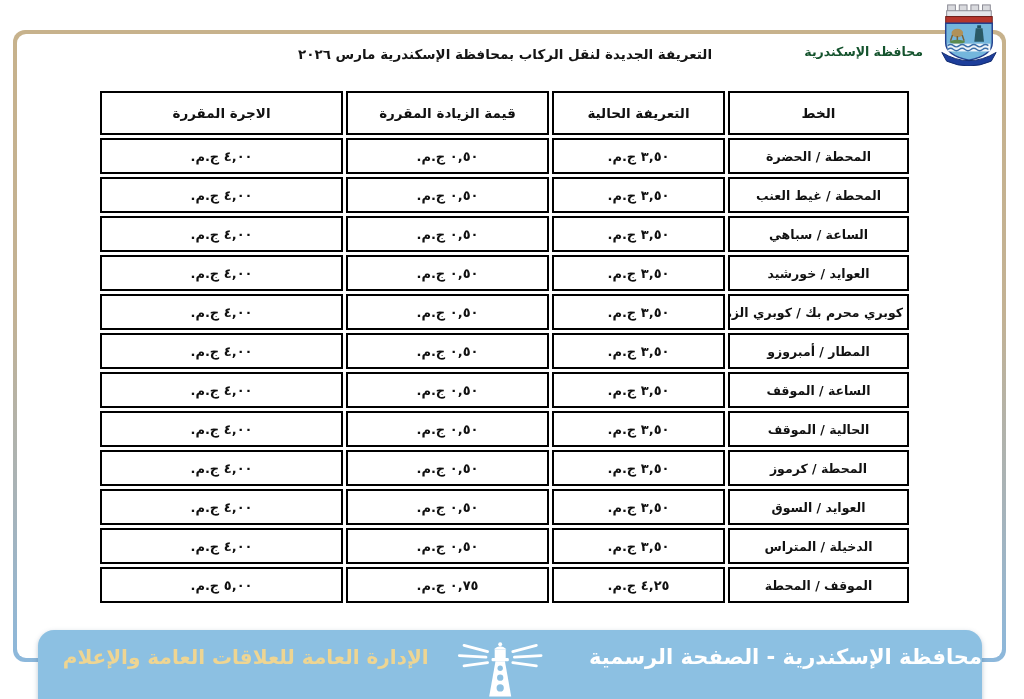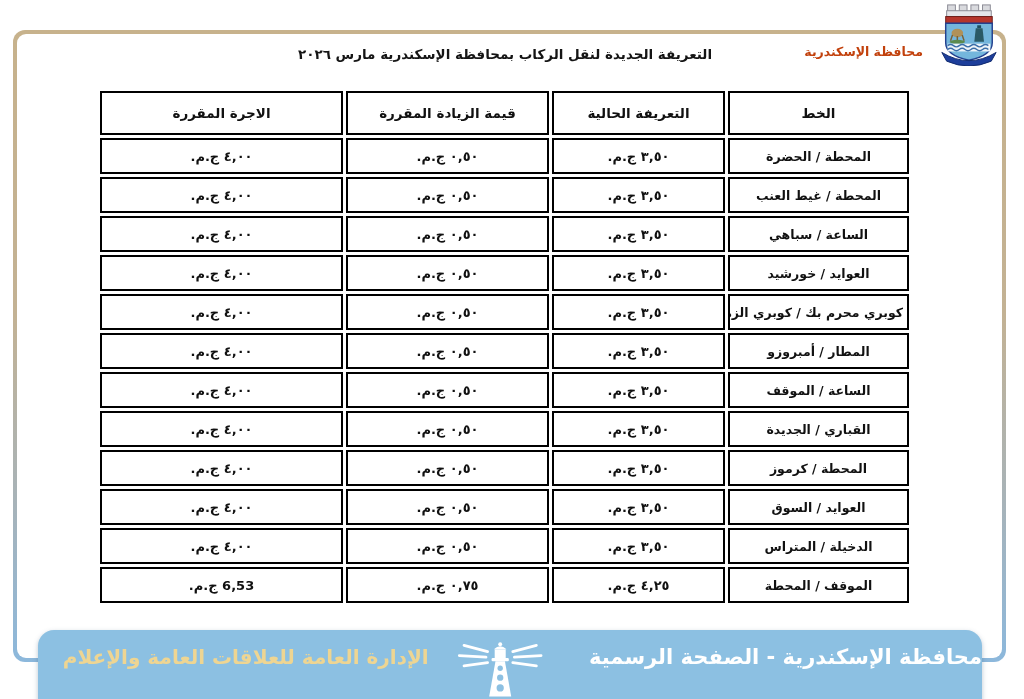--- a/index.html
+++ b/index.html
@@ -12,21 +12,21 @@
     position:absolute;left:13px;top:30px;width:993px;height:632px;border-radius:12px;
     background:linear-gradient(180deg,#c7b28c 0%,#c3b294 45%,#a7b3b9 75%,#8cb8dc 100%);
     z-index:1;
   }
   .frame-inner{position:absolute;inset:4px;background:#ffffff;border-radius:9px;}
   
   .emblem{position:absolute;top:2px;right:22px;width:68px;height:64px;z-index:4;}
   
   .org-label{
     position:absolute;top:44px;right:101px;z-index:2;
-    font-size:12.5px;font-weight:bold;color:#c2410c;white-space:nowrap;margin-left:40px;
+    font-size:12.5px;font-weight:bold;color:#14532d;white-space:nowrap;margin-left:40px;
   }
   .doc-title{
     position:absolute;top:46px;left:0;width:920px;text-align:center;z-index:2;
     font-size:13.5px;font-weight:bold;color:#151515;white-space:nowrap;padding-left:45px;
   }
   
   table.fare{
     position:absolute;top:88px;left:97px;width:806px;z-index:2;
     border-collapse:separate;border-spacing:3px;direction:rtl;table-layout:fixed;
   }
@@ -140,21 +140,21 @@
       <td>٠,٥٠ ج.م.</td>
       <td>٤,٠٠ ج.م.</td>
     </tr>
         <tr>
       <td>الساعة / الموقف</td>
       <td>٣,٥٠ ج.م.</td>
       <td>٠,٥٠ ج.م.</td>
       <td>٤,٠٠ ج.م.</td>
     </tr>
         <tr>
-      <td>القباري / الجديدة</td>
+      <td>الحالية / الموقف</td>
       <td>٣,٥٠ ج.م.</td>
       <td>٠,٥٠ ج.م.</td>
       <td>٤,٠٠ ج.م.</td>
     </tr>
         <tr>
       <td>المحطة / كرموز</td>
       <td>٣,٥٠ ج.م.</td>
       <td>٠,٥٠ ج.م.</td>
       <td>٤,٠٠ ج.م.</td>
     </tr>
@@ -167,21 +167,21 @@
         <tr>
       <td>الدخيلة / المتراس</td>
       <td>٣,٥٠ ج.م.</td>
       <td>٠,٥٠ ج.م.</td>
       <td>٤,٠٠ ج.م.</td>
     </tr>
         <tr>
       <td>الموقف / المحطة</td>
       <td>٤,٢٥ ج.م.</td>
       <td>٠,٧٥ ج.م.</td>
-      <td>6,53 ج.م.</td>
+      <td>٥,٠٠ ج.م.</td>
     </tr>
       </tbody>
   </table>
 
   <div class="footer">
     <div class="footer-right">محافظة الإسكندرية - الصفحة الرسمية</div>
     <div class="footer-center">
       <svg viewBox="0 0 120 70" width="112" height="66" xmlns="http://www.w3.org/2000/svg">
 
         <path d="M44 13 L14 5" stroke="#ffffff" stroke-width="3.5" stroke-linecap="round"></path>

